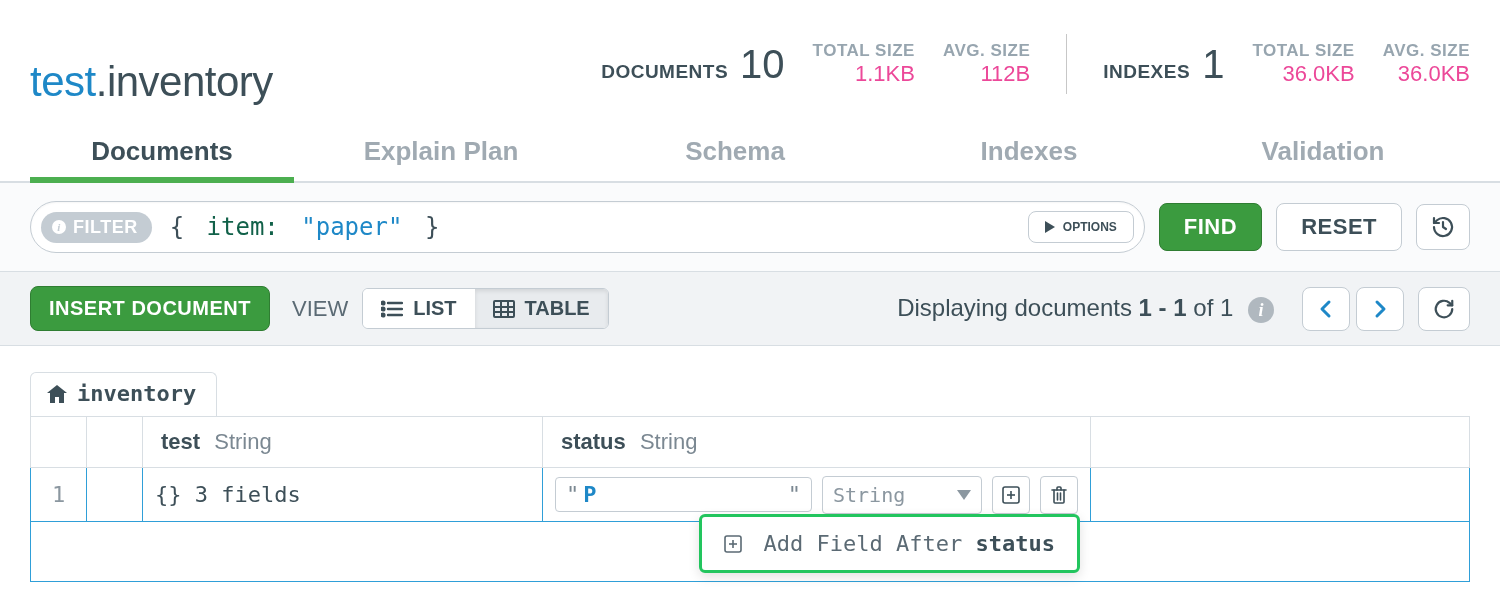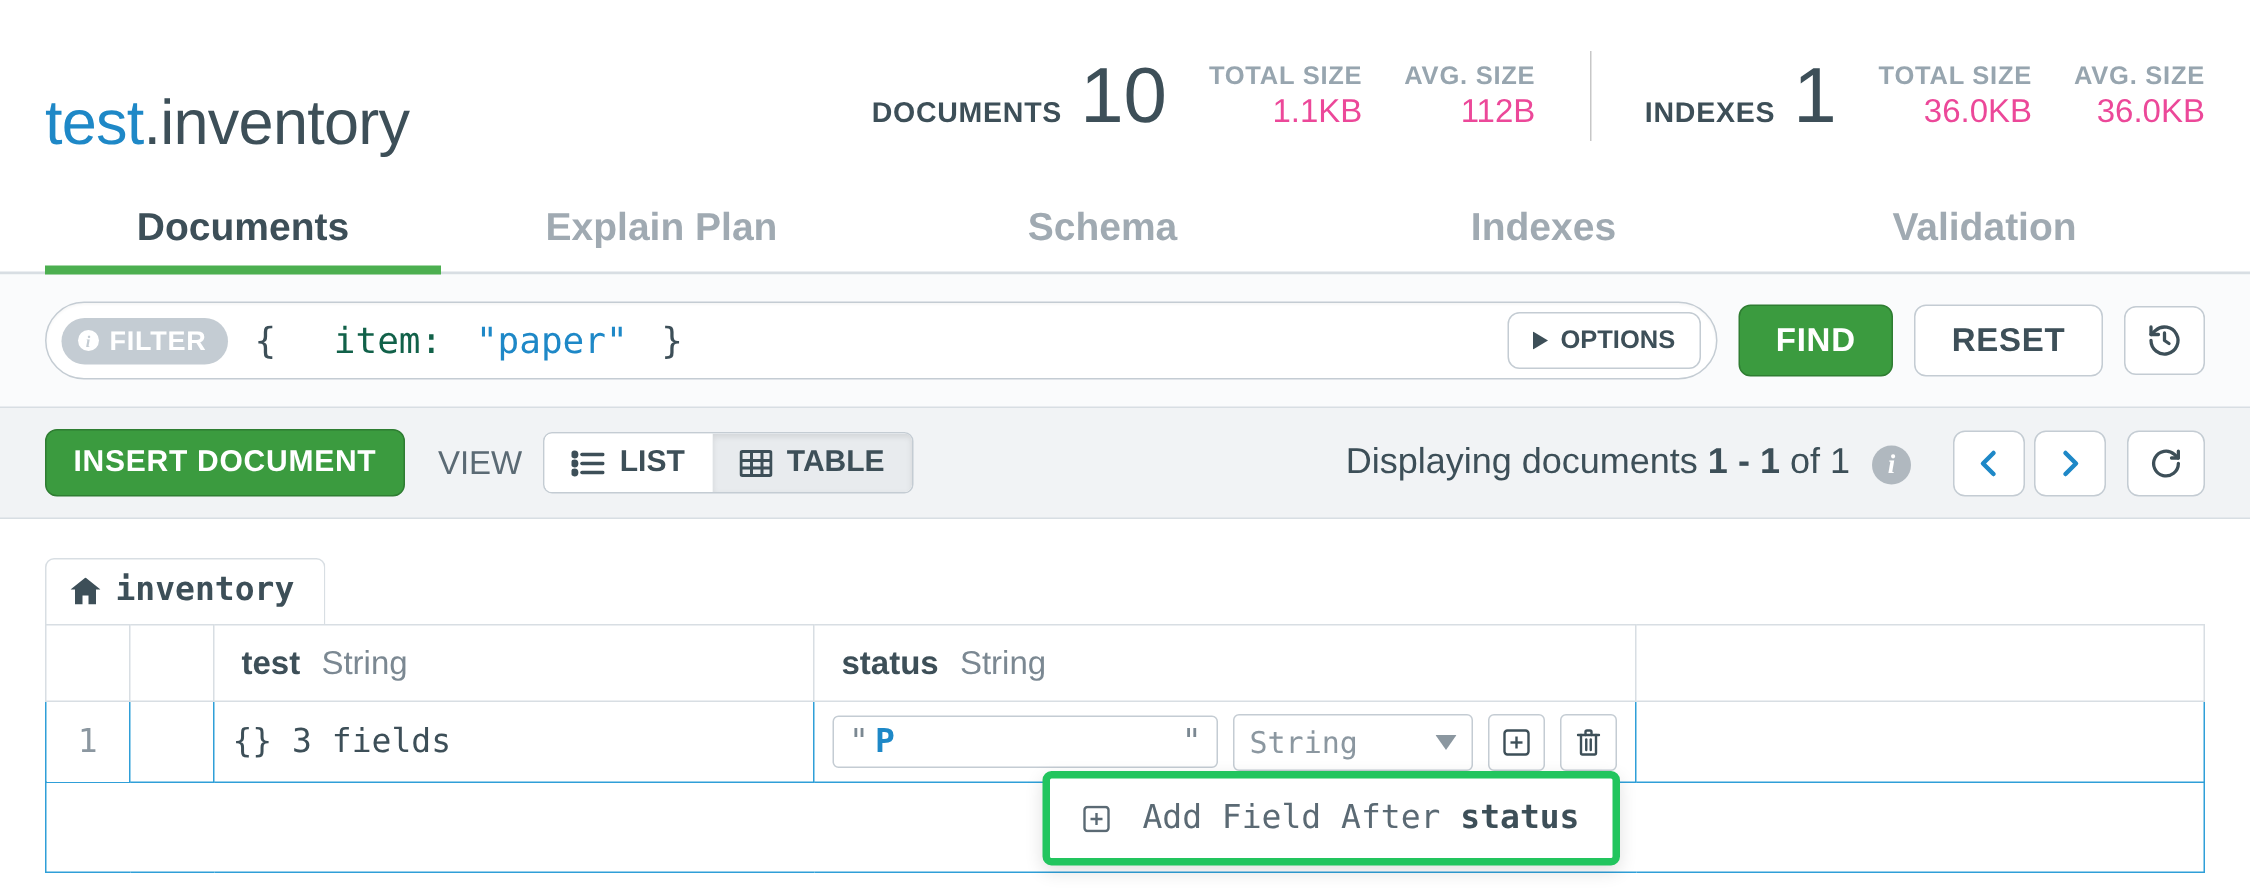--- a/index.html
+++ b/index.html
@@ -51,21 +51,21 @@
     white-space: nowrap;
   }
   .stat-value {
     font-size: 22px;
     color: #ec4899;
     font-weight: 400;
     white-space: nowrap;
   }
   .stat-inline { display: flex; align-items: baseline; gap: 12px; }
   .stat-inline .stat-label { font-size: 19px; color:#3d4f58; }
-  .stat-inline .stat-value { font-size: 52px; color: #3d4f58; line-height:1; }
+  .stat-inline .stat-value { font-size: 40px; color: #3d4f58; line-height:1; }
   .stat-divider { width: 1px; height: 60px; background: #c7c7c7; }
 
   
   .tabs {
     display: flex;
     margin-top: 18px;
     border-bottom: 2px solid #d8dee3;
     padding: 0 30px;
   }
   .tab {
@@ -129,21 +129,21 @@
     flex: 1;
   }
   .filter-query .br { color:#3d4f58;}
   .filter-query .key { color:#116149; }
   .filter-query .str { color:#1e88c7; }
   .options-btn {
     background:#fff;
     border:1px solid #c4ccd3;
     border-radius: 8px;
     padding: 8px 16px;
-    font-size: 17px;
+    font-size: 12px;
     font-weight: 700;
     color:#3d4f58;
     display:flex;
     align-items:center;
     gap:8px;
   }
   .btn {
     border-radius: 8px;
     padding: 10px 24px;
     font-size: 22px;
@@ -294,21 +294,21 @@
     justify-content:center;
     cursor:pointer;
   }
 
   
   .popover {
     position:absolute;
     right:10px;
     top:46px;
     background:#fff;
-    border:5px solid #22c55e;
+    border:3px solid #22c55e;
     border-radius:6px;
     box-shadow:0 4px 12px rgba(0,0,0,0.12);
     padding:14px 22px;
     font-family: Menlo, monospace;
     font-size:22px;
     color:#5b6a74;
     display:flex;
     align-items:center;
     gap:22px;
     white-space:nowrap;
@@ -373,21 +373,21 @@
   <div class="filter-input">
     <span class="filter-pill">
       <svg viewBox="0 0 16 16" fill="#fff">
           <circle cx="8" cy="8" r="7" fill="#fff"></circle>
           <text x="8" y="12" text-anchor="middle" font-size="11" font-family="Georgia" font-style="italic" fill="#c4ccd3">i</text>
         </svg>
       <span>FILTER</span>
     </span>
     <span class="filter-query">
       <span class="br">{</span>
-      <span class="key" style="margin-left:24px;">item:</span>
+      <span class="key" style="margin-left:8px;">item:</span>
       <span class="str" style="margin-left:8px;">"paper"</span>
       <span class="br" style="margin-left:8px;">}</span>
     </span>
     <button class="options-btn">
       <svg width="10" height="12" viewBox="0 0 10 12">
           <polygon points="0,0 10,6 0,12" fill="#3d4f58"></polygon>
         </svg>
       <span>OPTIONS</span>
     </button>
   </div>

